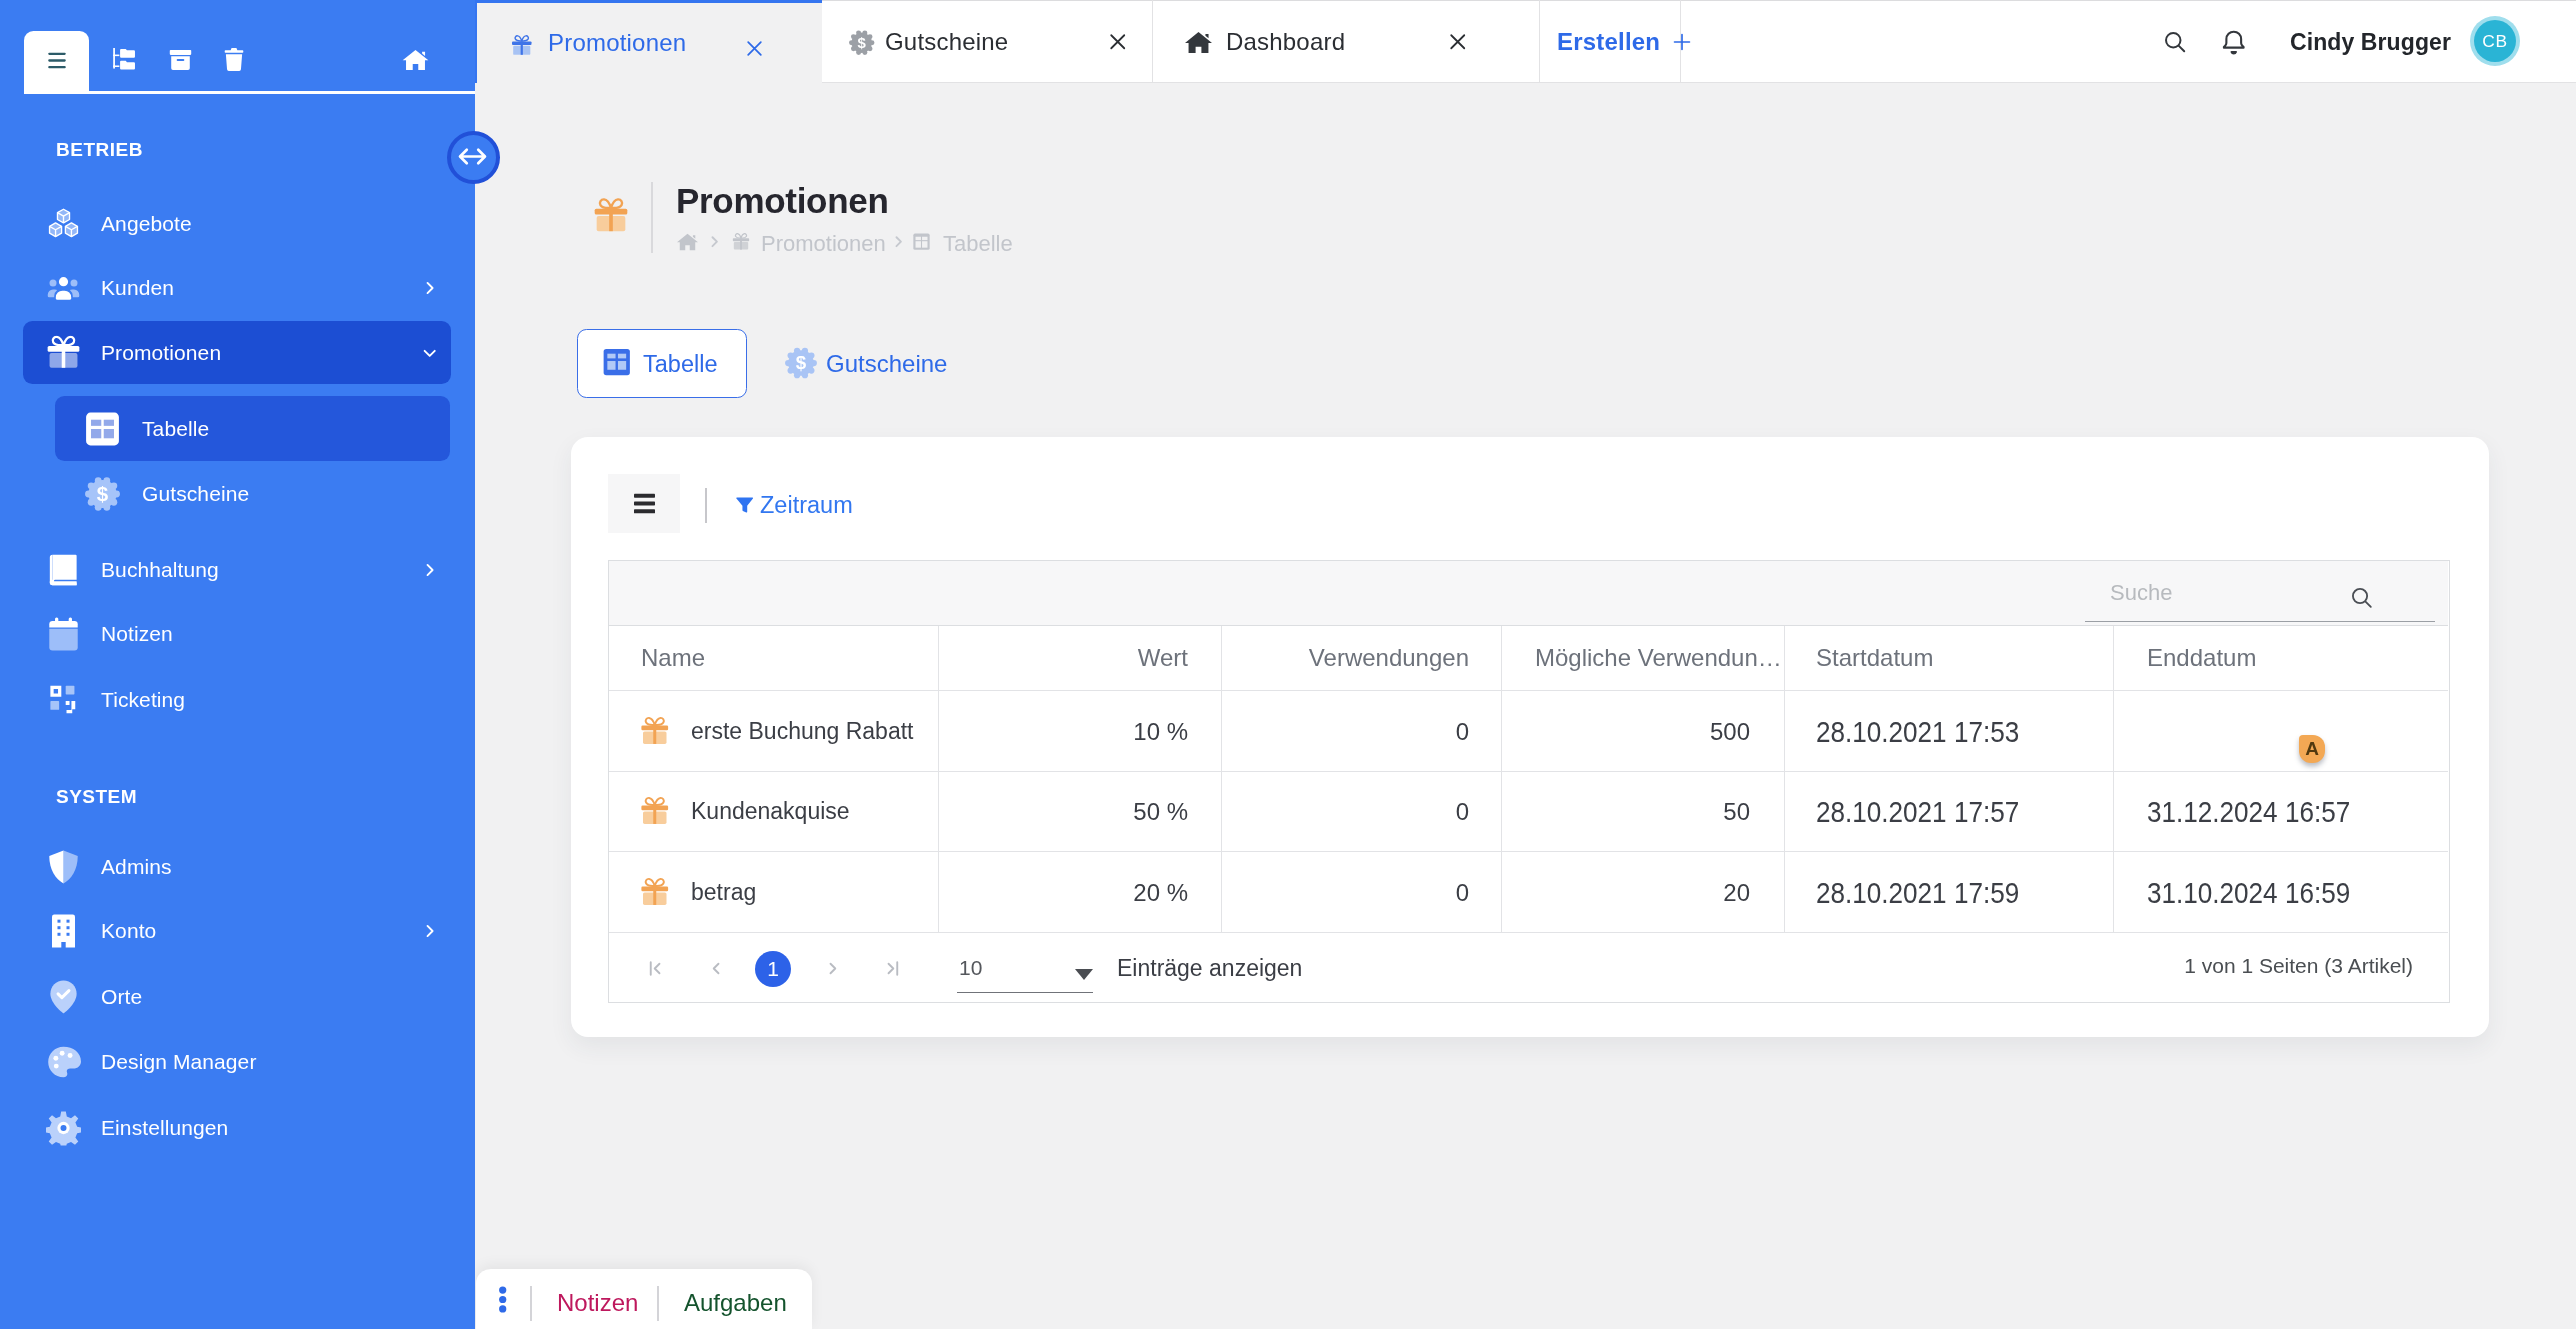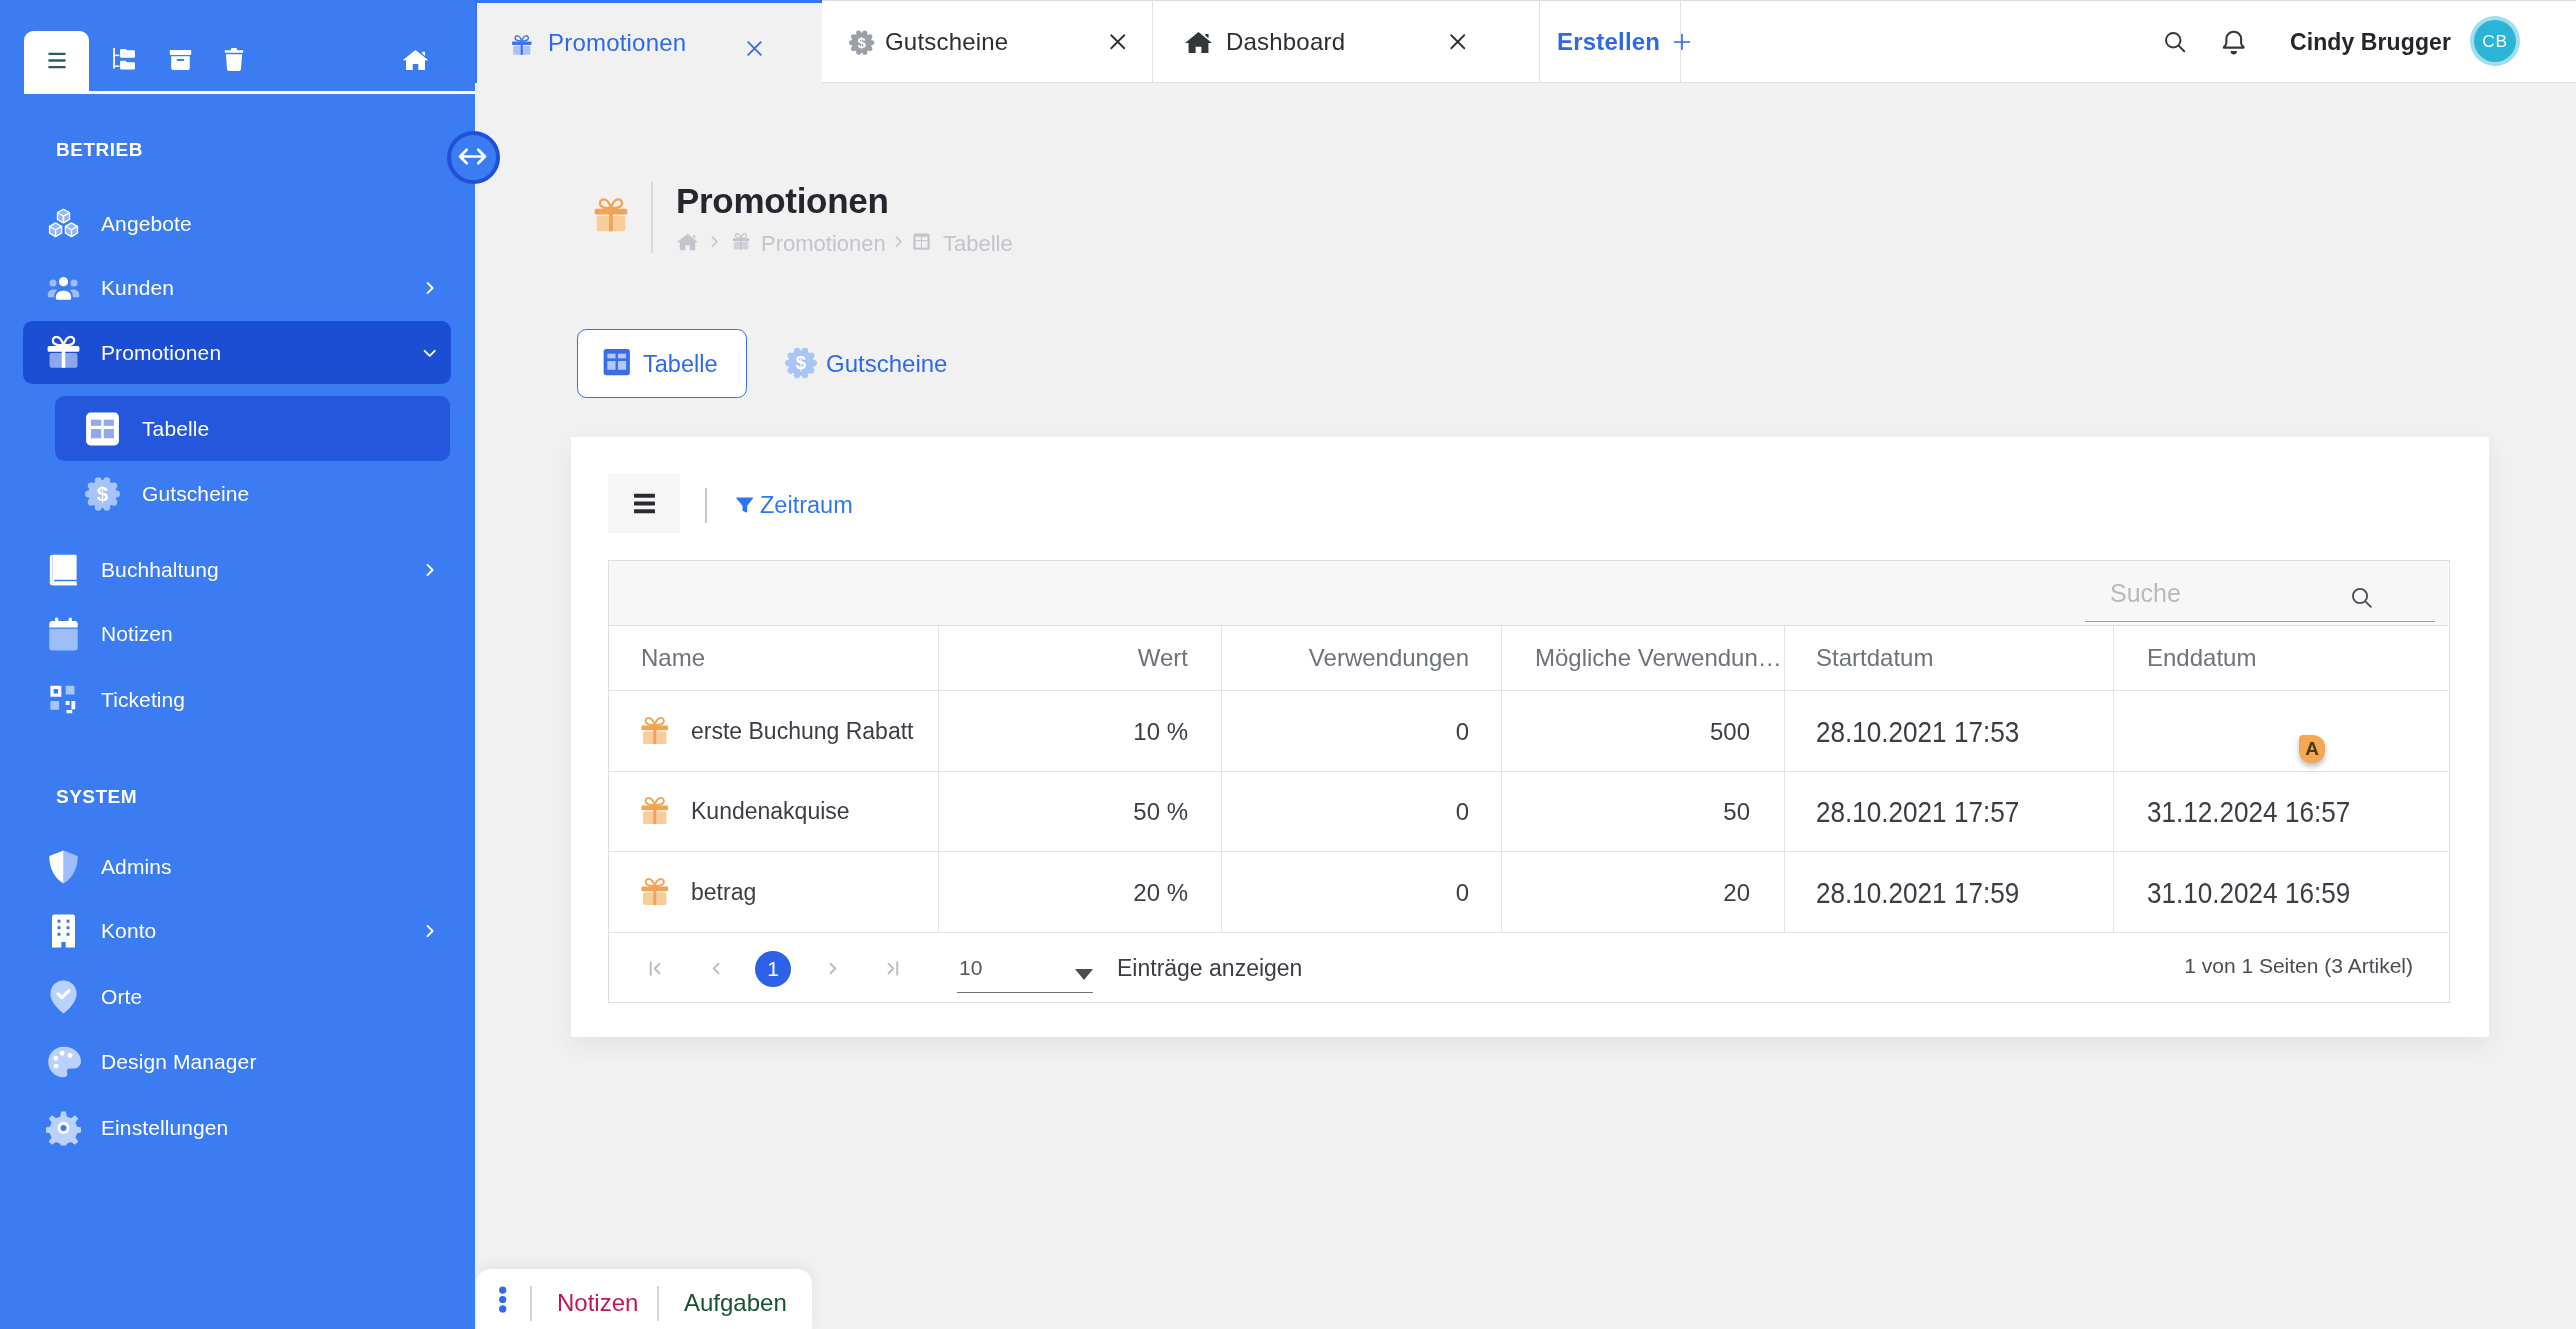--- a/index.html
+++ b/index.html
@@ -38,21 +38,21 @@
   #topbar-topline { position:absolute; left:347px; top:0; width:1754px; height:1.3px; background:#dcdcde; }
   .tabtxt { position:absolute; top:42px; transform:translateY(-50%); font-size:24px; color:#2b2e33; letter-spacing:0.2px; }
   .blue { color:#2e6ae8 !important; }
 
   
   #title { position:absolute; left:676px; top:181px; font-size:35px; font-weight:700; color:#26262e; letter-spacing:-0.3px; }
   #bc { position:absolute; left:676px; top:228px; height:27px; color:#c2c5cb; font-size:22px; }
   #vline { position:absolute; left:651px; top:182px; width:2px; height:71px; background:#d9d9dc; }
 
   #btn-tabelle { position:absolute; left:577px; top:329px; width:170px; height:69px; background:#fff; border:1.3px solid #3a6ee8; border-radius:9.4px; }
-  #card { position:absolute; left:571px; top:437px; width:1918px; height:600px; background:#fff; border-radius:2px; box-shadow:0 9.4px 23px rgba(40,50,70,0.07); }
+  #card { position:absolute; left:571px; top:437px; width:1918px; height:600px; background:#fff; border-radius:17px; box-shadow:0 9.4px 23px rgba(40,50,70,0.07); }
 
   
   #tbox { position:absolute; left:37px; top:123px; width:1842px; height:443px; border:1.3px solid #dcdee1; }
   .hrow { position:absolute; left:0; width:100%; background:#fff; }
   .cell { position:absolute; top:0; height:100%; display:flex; align-items:center; font-size:24px; color:#3b3e45; }
   .cell.nm { font-size:23px; }
   .cell.dt { font-size:30px;align-items:center; }
   .cell.dt span { display:inline-block; transform:scaleX(.87); transform-origin:left center; white-space:nowrap; }
   .cell.r { justify-content:flex-end; }
   .hcell { color:#6d727b; font-weight:400; font-size:24px; }
@@ -443,21 +443,21 @@
     </div>
     <div class="abs" style="left:134px;top:51px;width:2px;height:35px;background:#c7c7cb"></div>
     <svg class="abs" style="left:165px;top:58px" width="17.4" height="20" viewBox="0 0 512 512">
       <path fill="#2f74f1" d="M30 32h452a22 22 0 0 1 17 36L330 278v180a20 20 0 0 1-28 18l-100-44a20 20 0 0 1-12-18V278L13 68a22 22 0 0 1 17-36z"></path>
     </svg>
     <div class="abs" style="left:189px;top:68px;transform:translateY(-50%);font-size:23.5px;color:#3277f0">Zeitraum</div>
 
     <div id="tbox">
 
       <div class="abs" style="left:0;top:0;width:1839px;height:65px;background:#f7f7f8;border-bottom:1.3px solid #dcdee1"></div>
-      <div class="abs" style="left:1501px;top:32px;transform:translateY(-50%);font-size:25px;color:#b7babe">Suche</div>
+      <div class="abs" style="left:1501px;top:32px;transform:translateY(-50%);font-size:22px;color:#b7babe">Suche</div>
       <div class="abs" style="left:1476px;top:60px;width:350px;height:1.3px;background:#9b9fa5"></div>
       <svg class="abs" style="left:1739px;top:23px" width="27.5" height="27.5" viewBox="0 0 24 24">
           <g fill="none" stroke="#4a4e54" stroke-width="1.6" stroke-linecap="round">
             <circle cx="10.5" cy="10.5" r="6.2"></circle>
             <path d="M15.3 15.3l4.6 4.6"></path>
           </g>
         </svg>
 
       <div class="hrow" style="top:65px;height:64px">
         <div class="cell hcell" style="left:32px;width:282px">Name</div>

